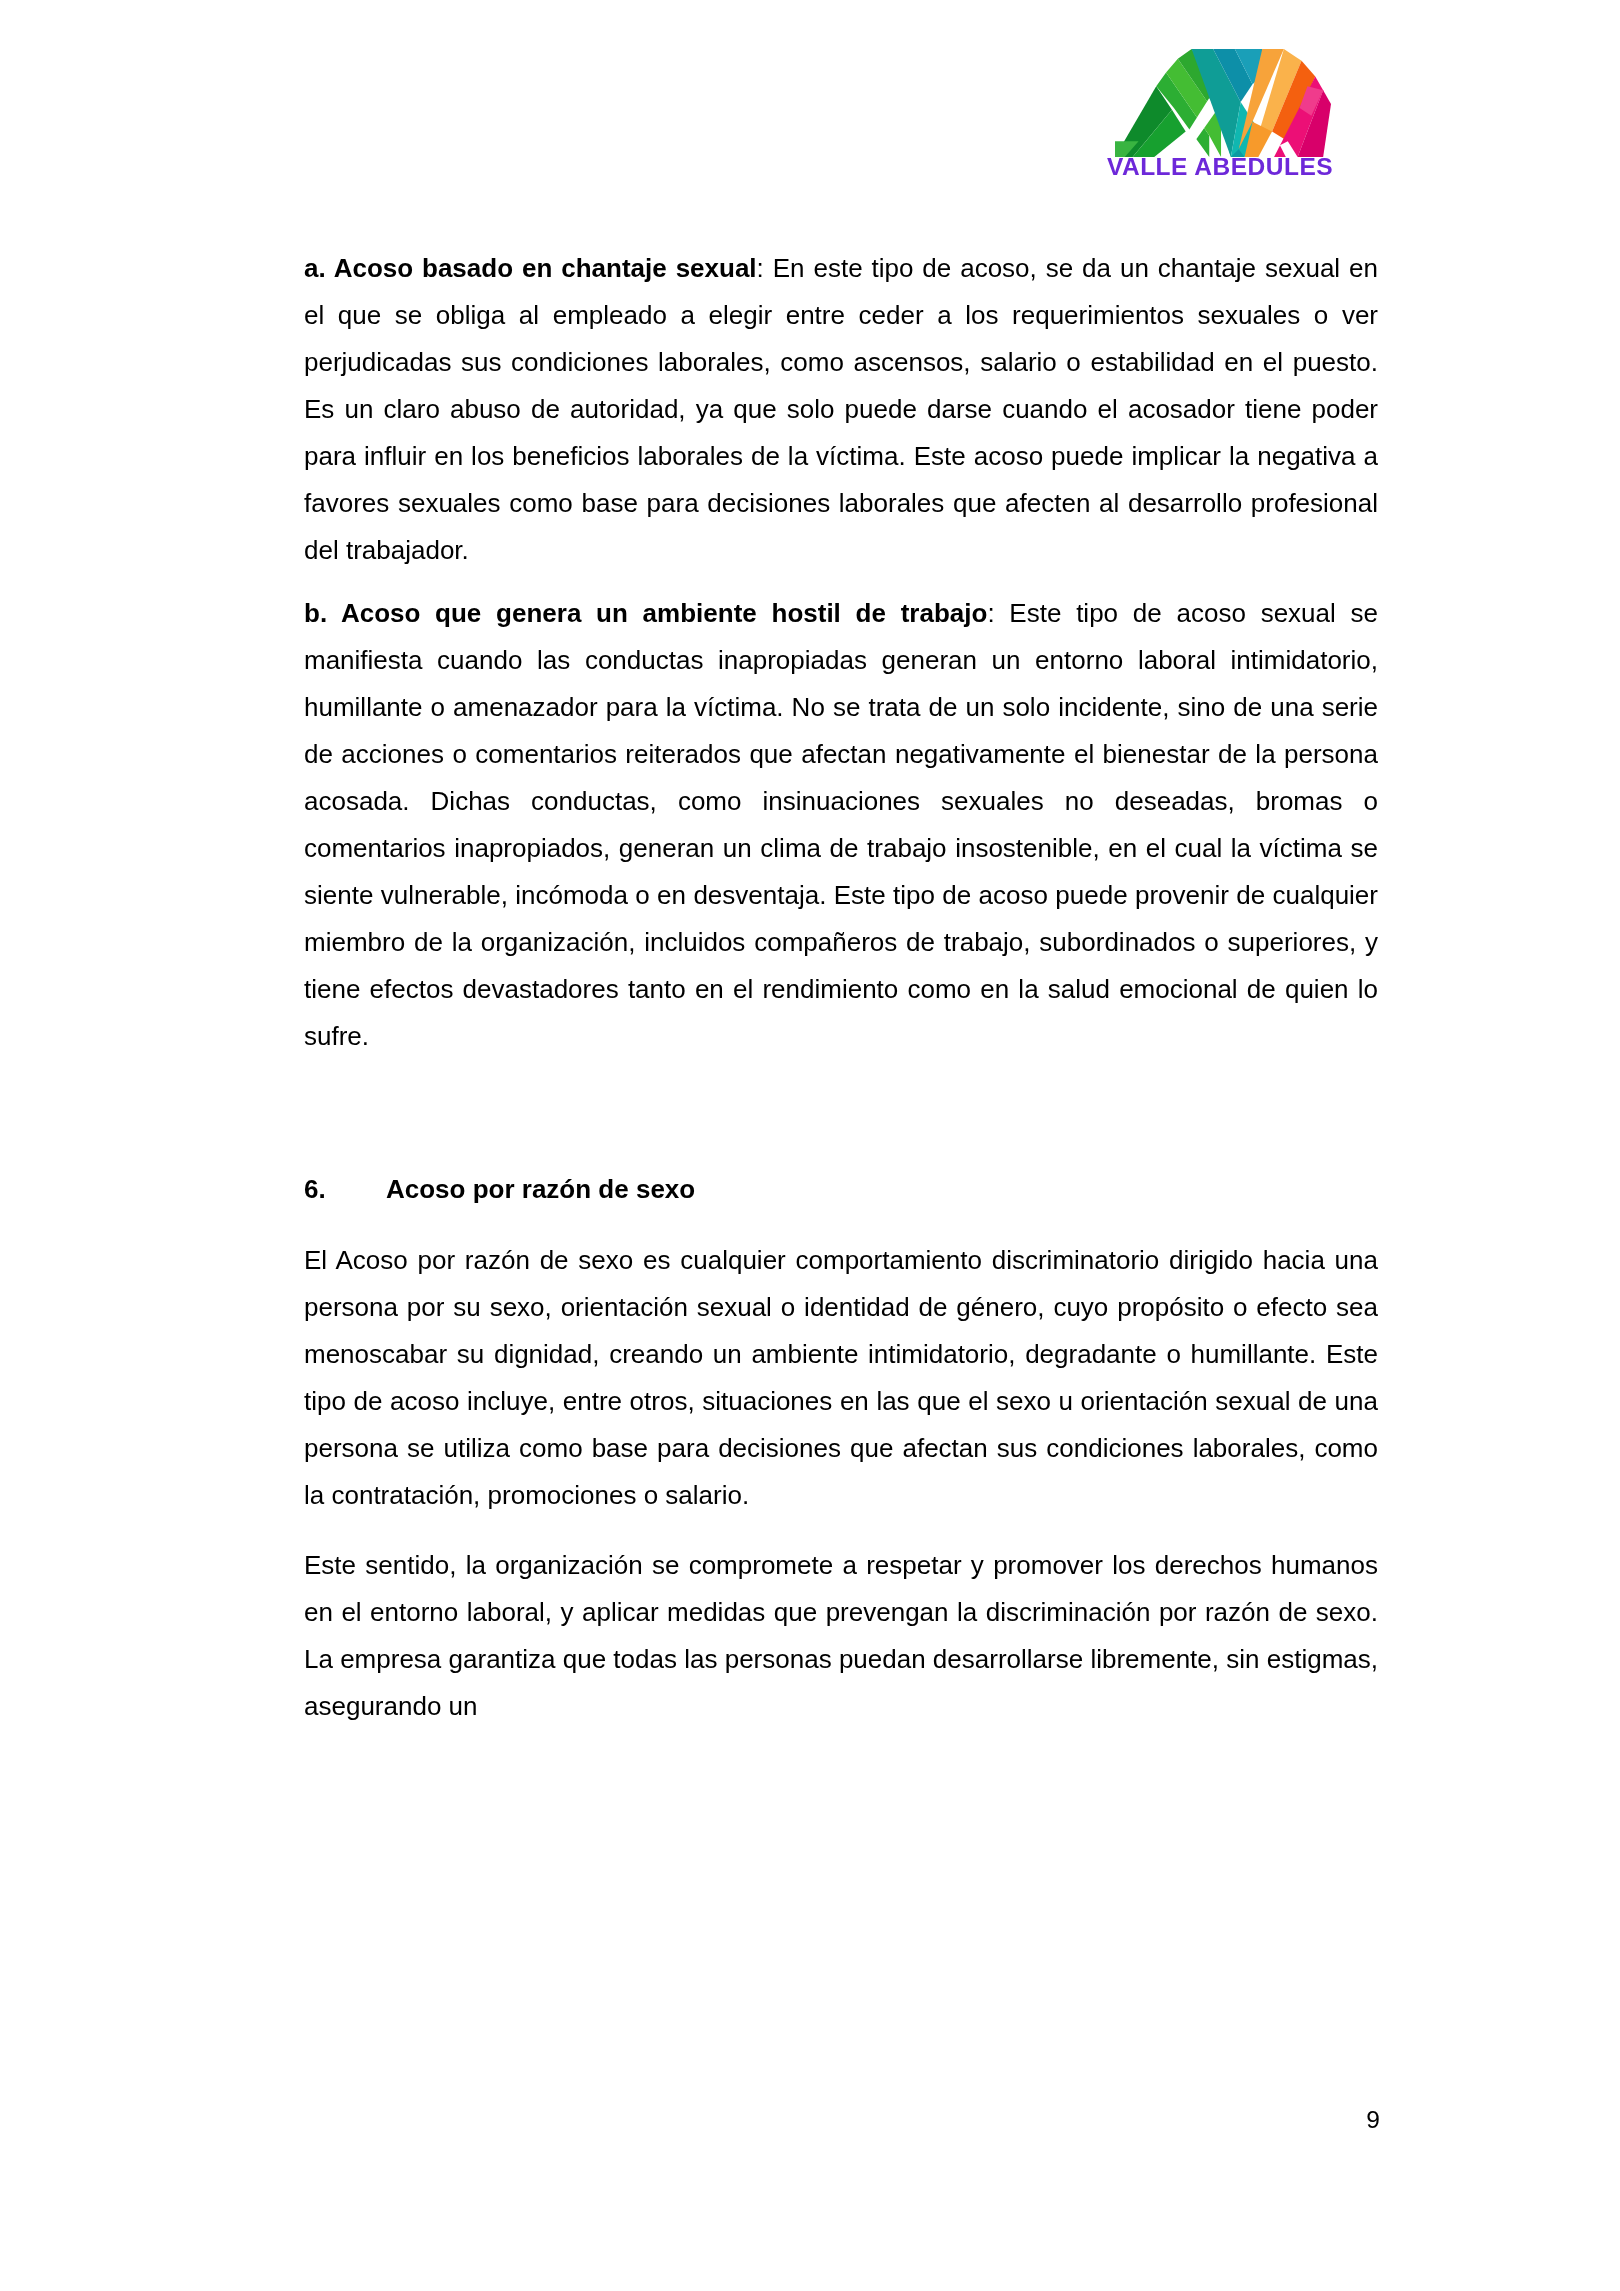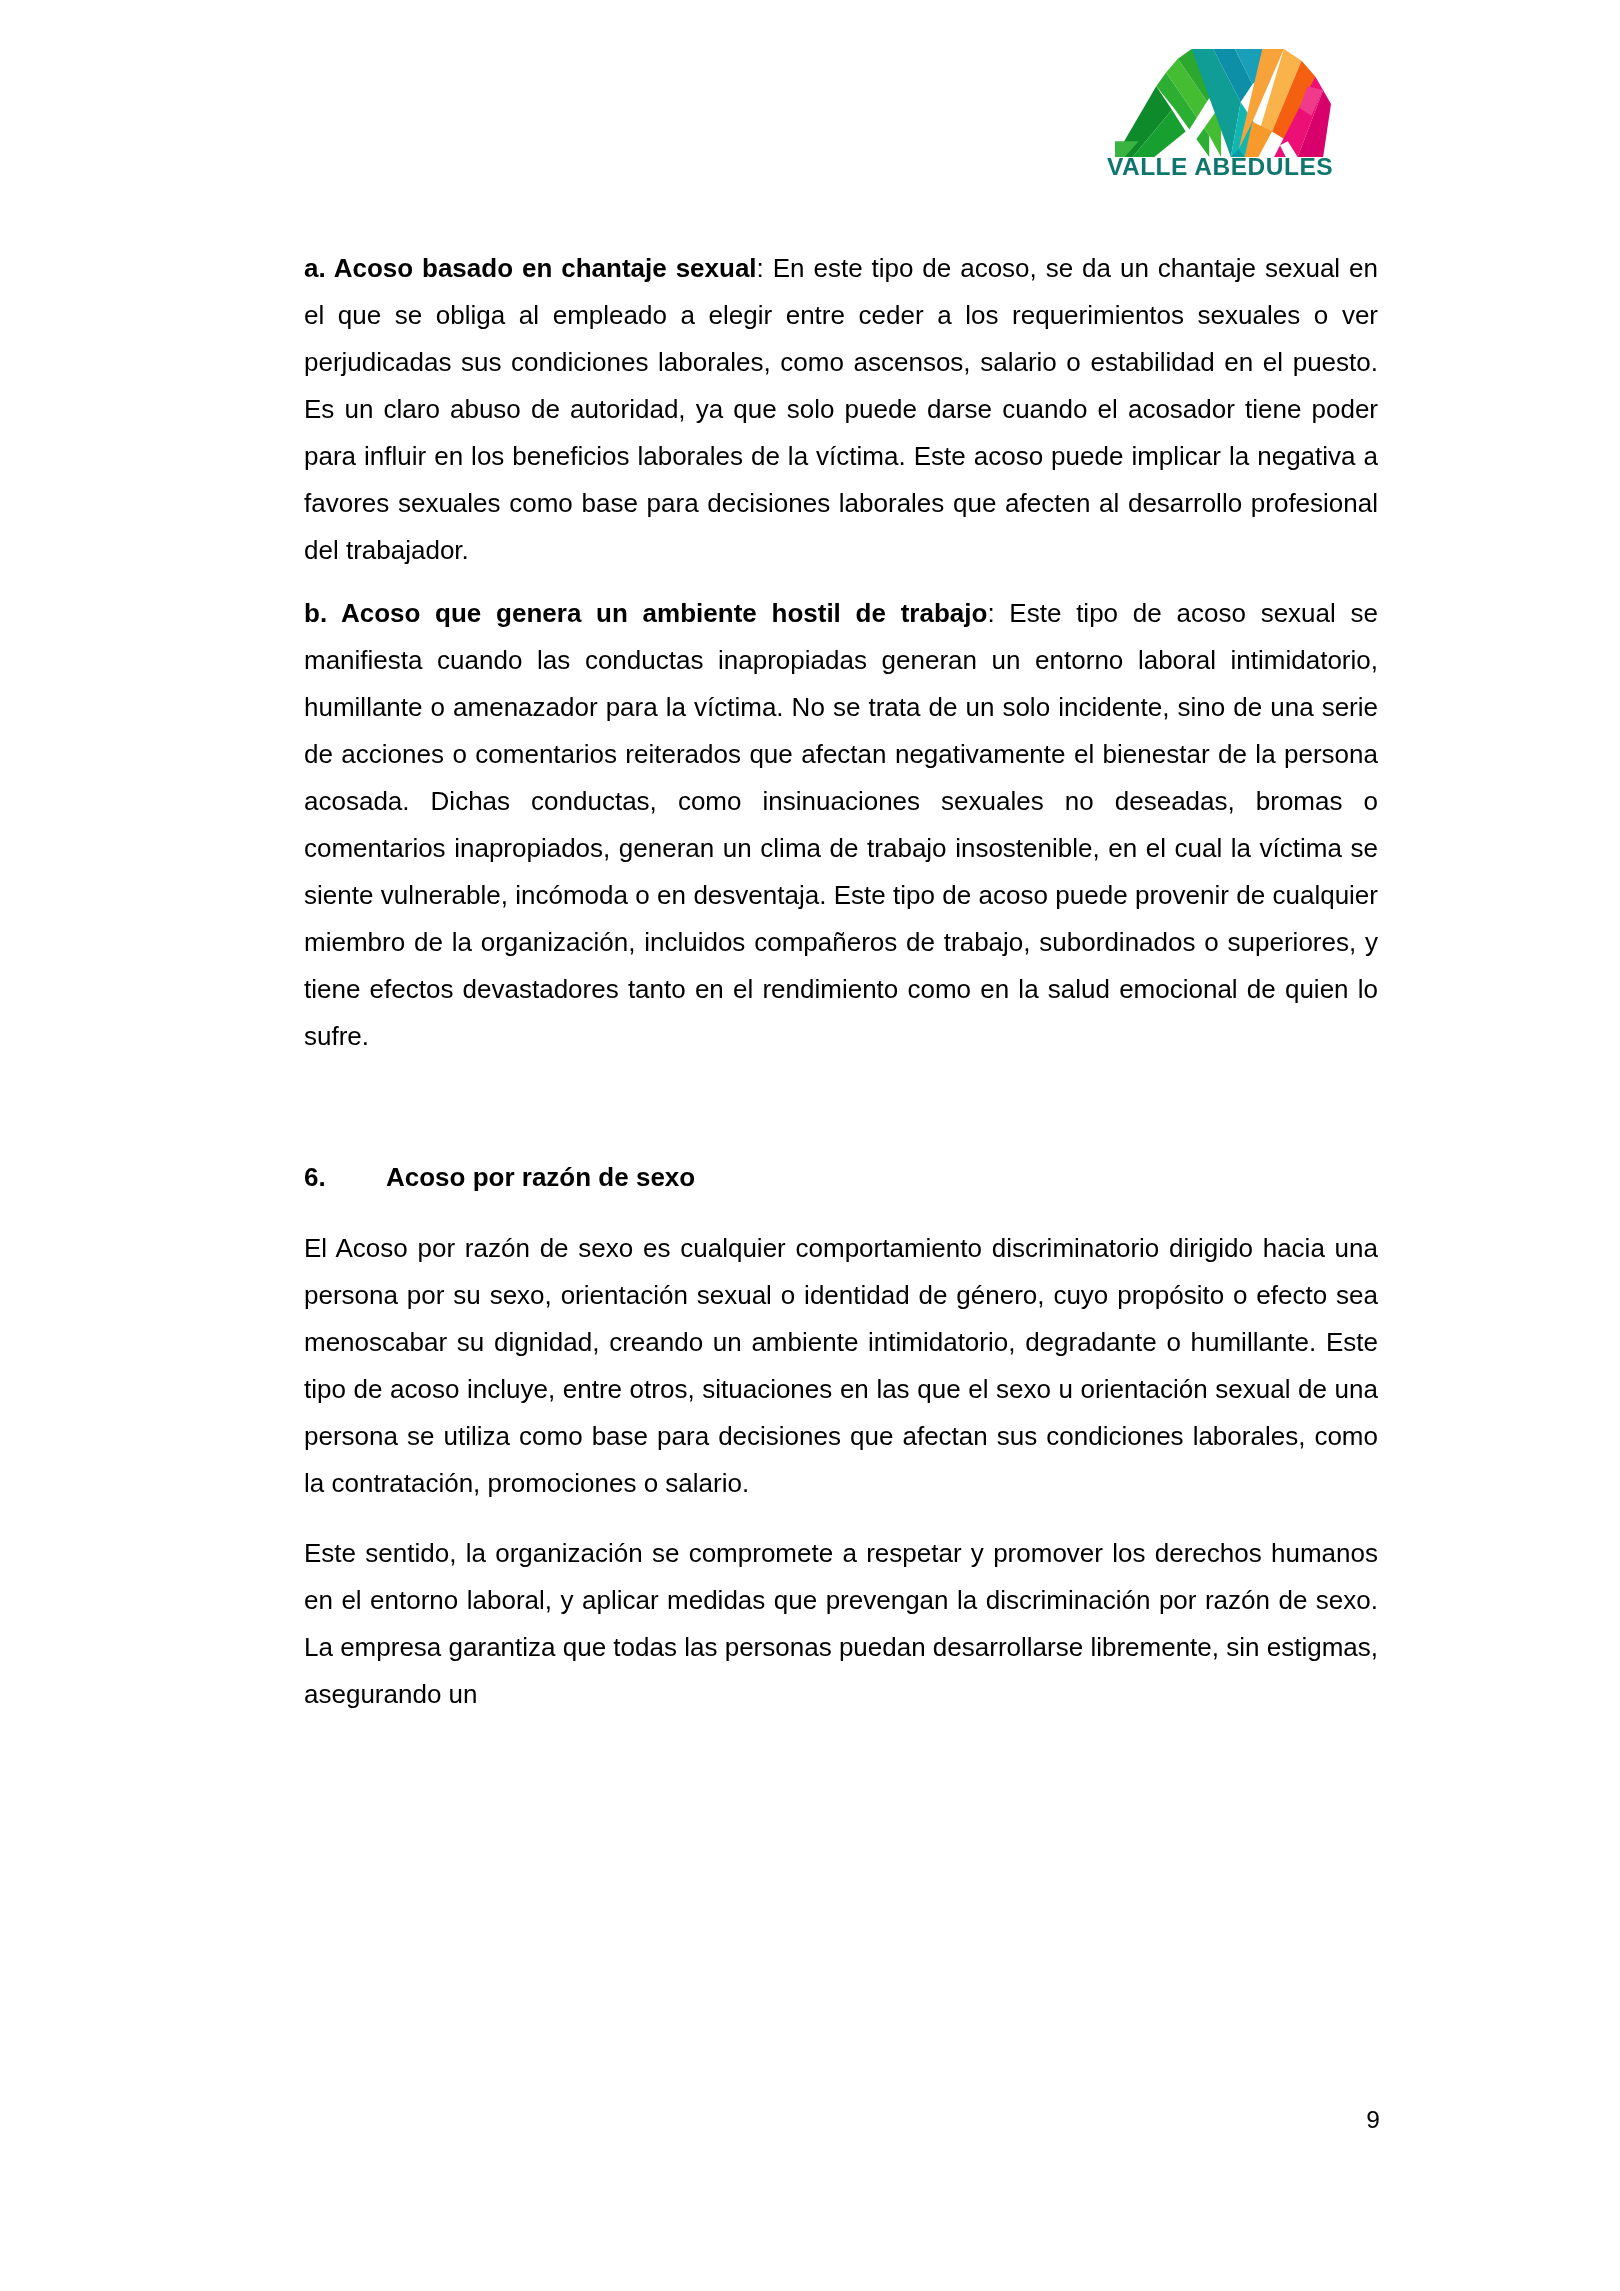--- a/index.html
+++ b/index.html
@@ -47,21 +47,21 @@
   .logo-wordmark {
     position: absolute;
     left: 0;
     top: 106px;
     width: 284px;
     text-align: center;
     font-family: "Liberation Sans", sans-serif;
     font-weight: 700;
     font-size: 24.5px;
     letter-spacing: 0.5px;
-    color: #0f766e;
+    color: #6d28d9;
     white-space: nowrap;
   }
 
   
   .content {
     position: absolute;
     left: 304px;
     top: 245px;
     width: 1074px;
   }
@@ -98,20 +98,21 @@
     margin: 0;
     font-family: "Liberation Sans", sans-serif;
   }
   .heading-num {
     width: 82px;
     flex: 0 0 82px;
     font-weight: 700;
   }
   .heading-text {
     font-weight: 700;
+    margin-top: 12px;
   }
 
   
   .footer {
     position: absolute;
     left: 0;
     top: 2105px;
     width: 1620px;
     height: 59px;
   }

